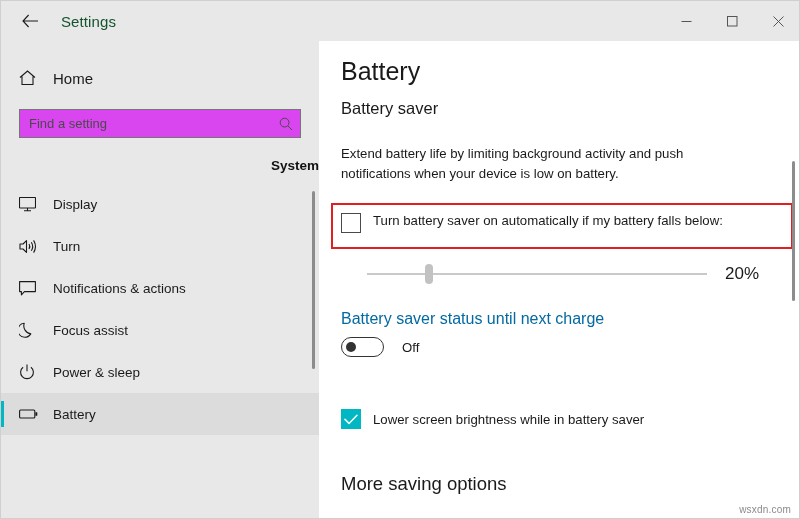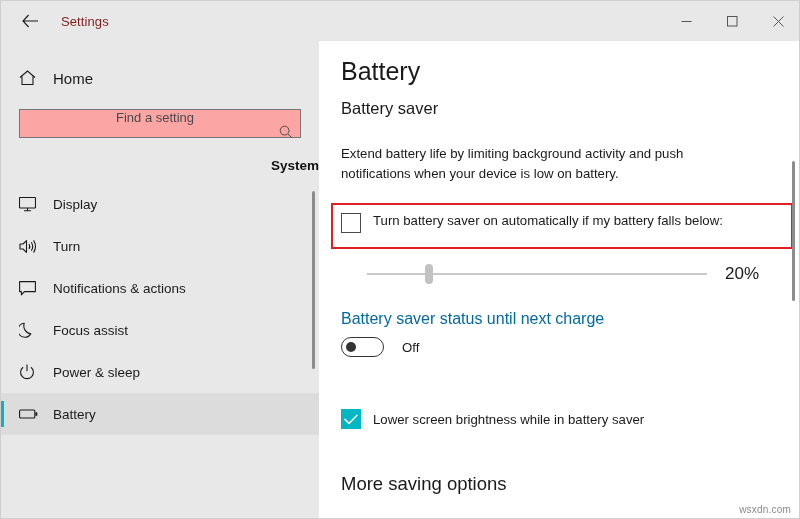--- a/index.html
+++ b/index.html
@@ -32,22 +32,22 @@
     align-items: center;
   }
   #back-btn {
     width: 46px; height: 32px;
     margin-left: 6px;
     display: flex; align-items: center; justify-content: center;
     cursor: pointer;
   }
   #back-btn svg { display: block; }
   #app-title {
-    font-size: 13px;
-    color: #7f1d1d;
+    font-size: 15px;
+    color: #14532d;
     margin-left: 8px;
     letter-spacing: .1px;
   }
   #win-controls {
     position: absolute;
     top: 0; right: 0;
     height: 40px;
     display: flex;
   }
   .win-btn {
@@ -78,26 +78,25 @@
   #home-row .ic { width: 26px; display:flex; align-items:center; }
   #home-label {
     font-size: 15px;
     color: #1a1a1a;
     margin-left: 8px;
   }
 
   #search-wrap {
     margin: 14px 18px 0 18px;
     height: 29px;
-    background: #fca5a5;
+    background: #d946ef;
     border: 1px solid #767676;
     display: flex;
     align-items: flex-end;
     position: relative;
-    flex-direction: column;
   }
   #search-input {
     flex: 1;
     height: 100%;
     border: 0;
     outline: none;
     background: transparent;
     font-family: "Liberation Sans", sans-serif;
     font-size: 13px;
     color: #1a1a1a;

